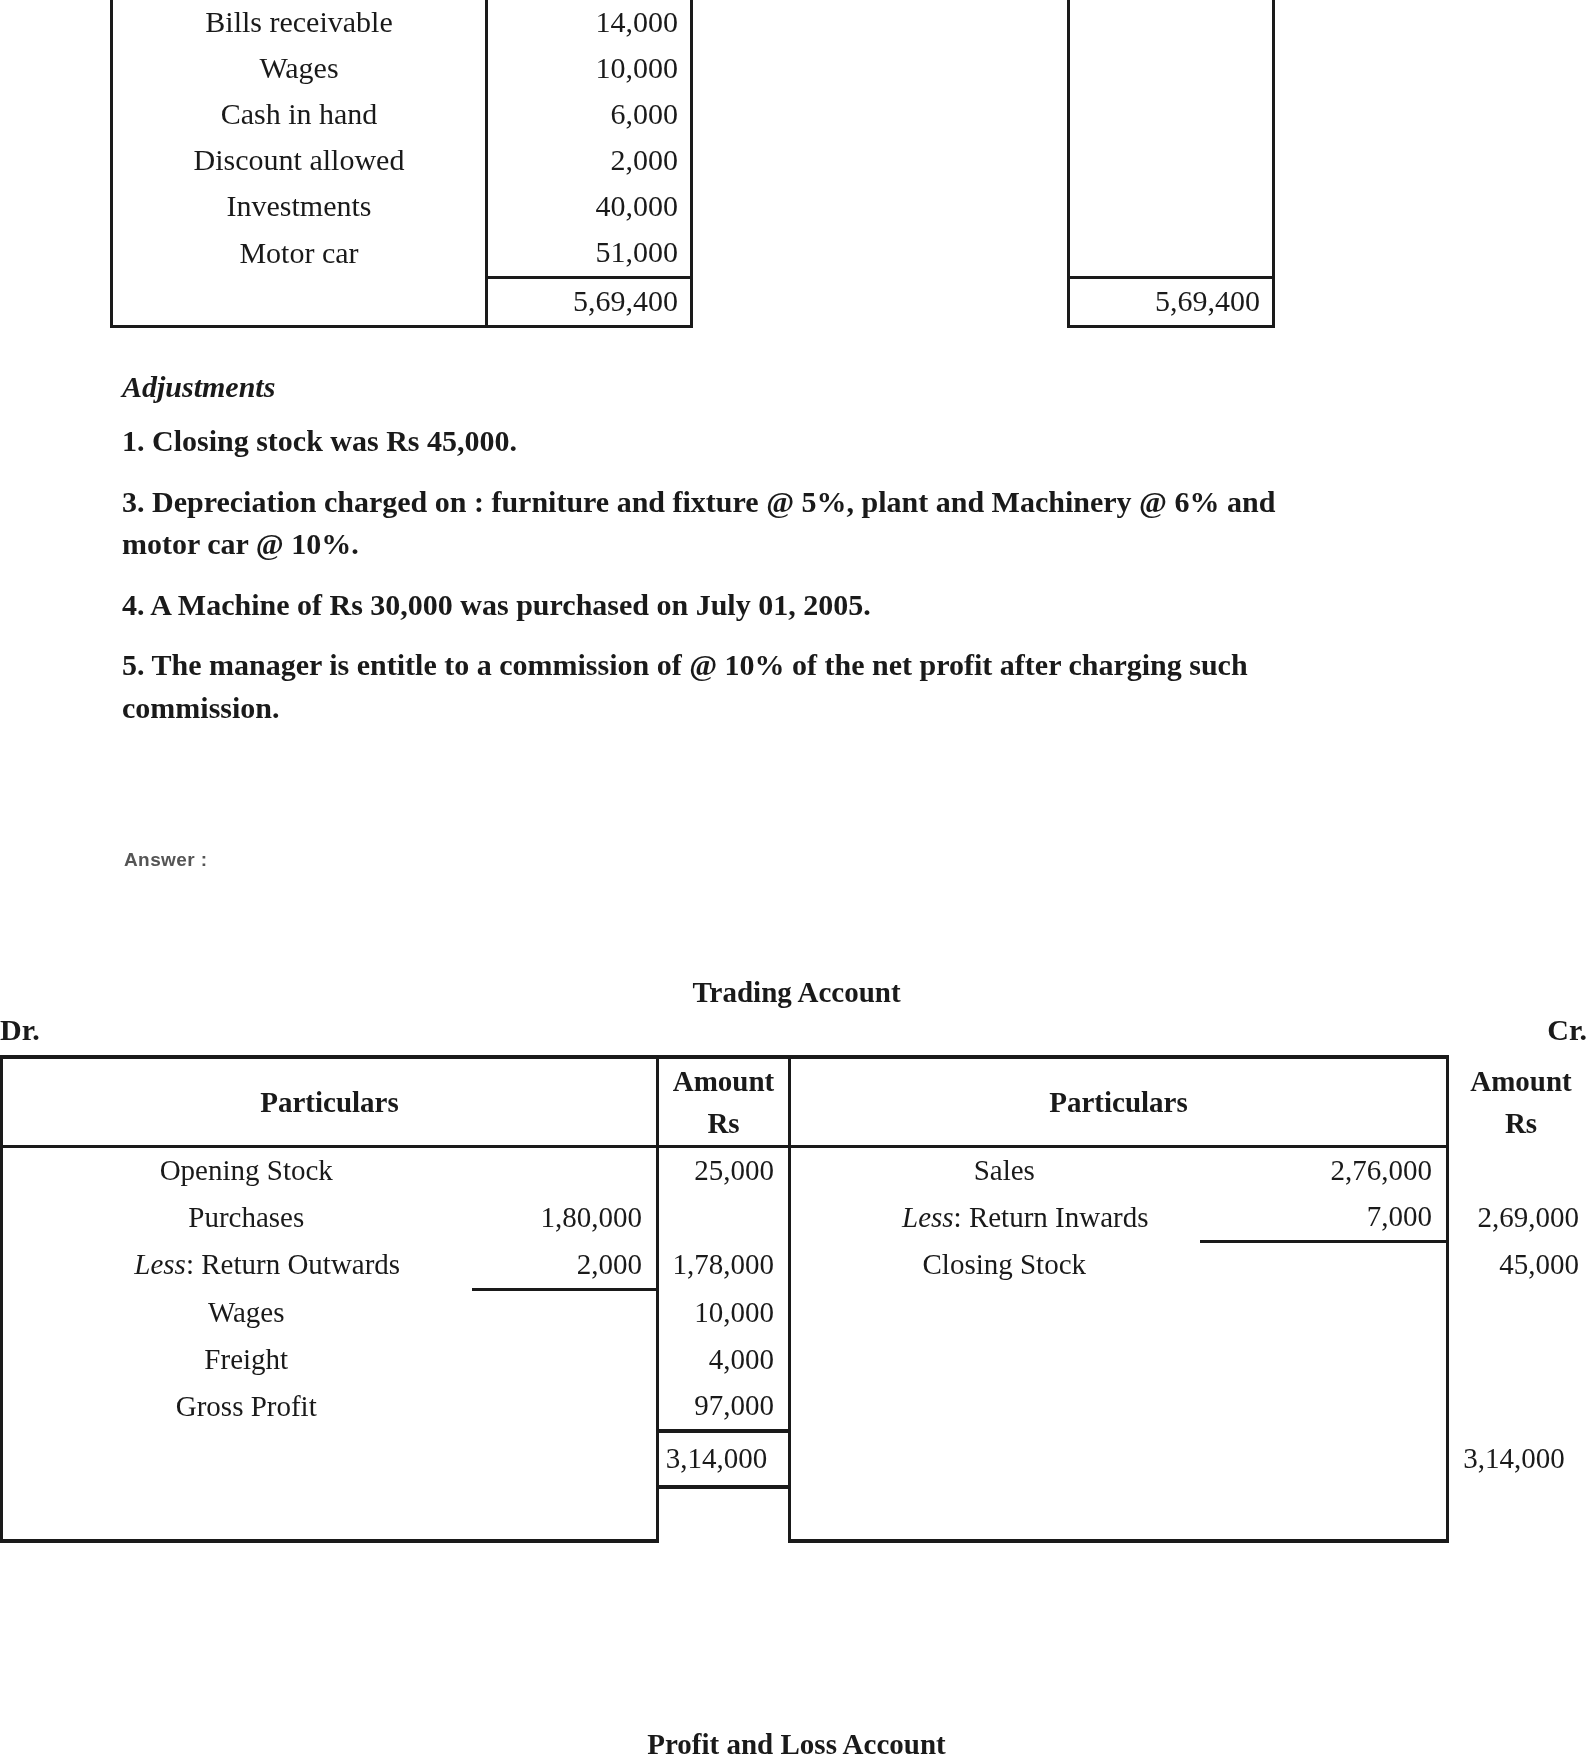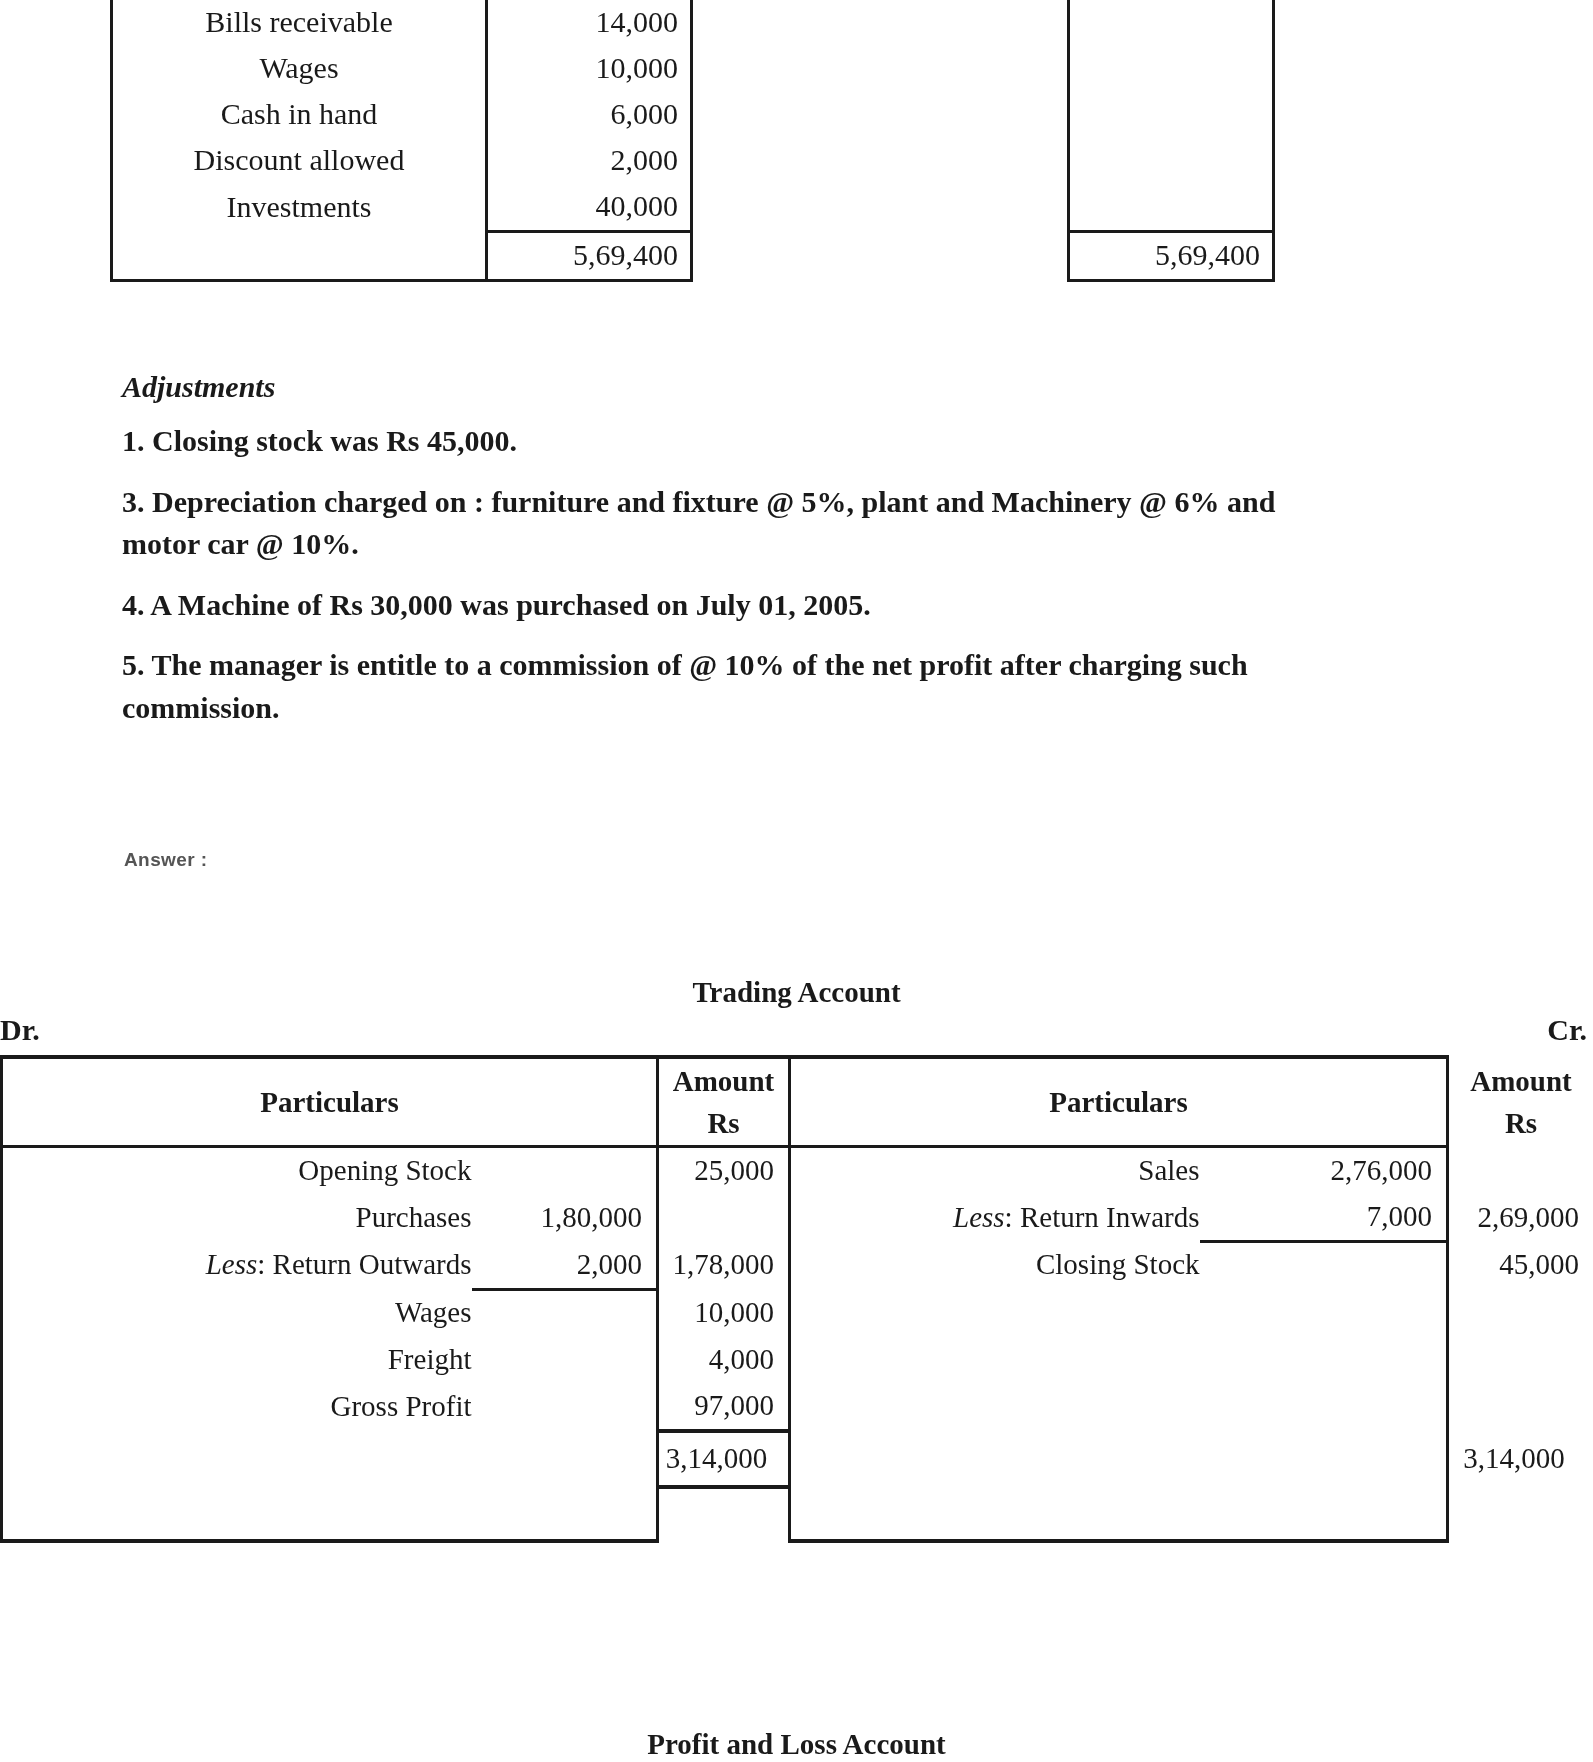--- a/index.html
+++ b/index.html
@@ -81,21 +81,21 @@
   }
   .ta .hdr td.noline { border-top:0; border-bottom:0; }
   .ta .hdr td.vl { border-left:3px solid #1a1a1a; }
   .ta .hdr td.vr { border-right:3px solid #1a1a1a; }
   .ta .hdr .two { line-height:1.45; }
 
   .ta .row td {
     font-size:29px; height:43px; vertical-align:middle;
     padding:1px 0 2px 0;
   }
-  .ta .row td.p  { text-align:right;  padding-left:18px; }
+  .ta .row td.p  { text-align:center;  padding-left:18px; }
   .ta .row td.n  { text-align:right; padding-right:14px; }
   .ta .row td.vl { border-left:3px solid #1a1a1a; }
   .ta .row td.vr { border-right:3px solid #1a1a1a; }
   .ta .row td.ul { border-bottom:3px solid #1a1a1a; }
   .ta .indent { padding-left:60px !important; }
   .ta i.less { }
 
   .ta .totrow td {
     font-size:29px; height:48px; vertical-align:middle;
     border-top:4px solid #1a1a1a; padding:2px 0 2px 0;
@@ -146,20 +146,26 @@
       </tr>
       <tr>
         <td class="c-name">Discount allowed</td>
         <td class="c-amt1">2,000</td>
         <td class="c-mid"></td>
         <td class="c-amt2"></td>
       </tr>
       <tr>
         <td class="c-name">Investments</td>
         <td class="c-amt1">40,000</td>
+        <td class="c-mid"></td>
+        <td class="c-amt2"></td>
+      </tr>
+      <tr>
+        <td class="c-name">Motor car</td>
+        <td class="c-amt1">51,000</td>
         <td class="c-mid"></td>
         <td class="c-amt2"></td>
       </tr>
       <tr class="total">
         <td class="c-name"></td>
         <td class="c-amt1">5,69,400</td>
         <td class="c-mid"></td>
         <td class="c-amt2">5,69,400</td>
       </tr>
     </tbody>

